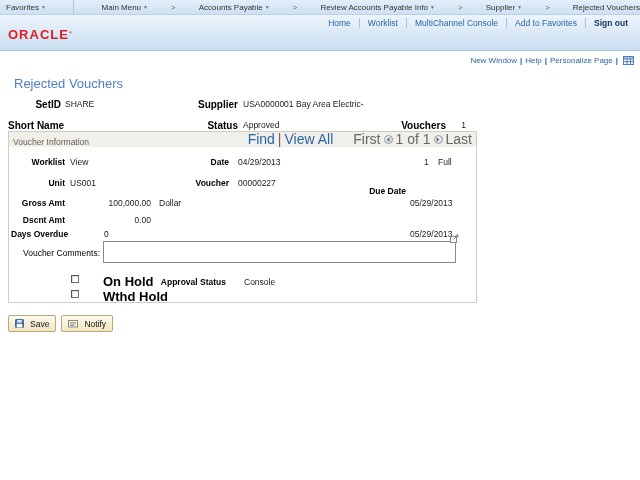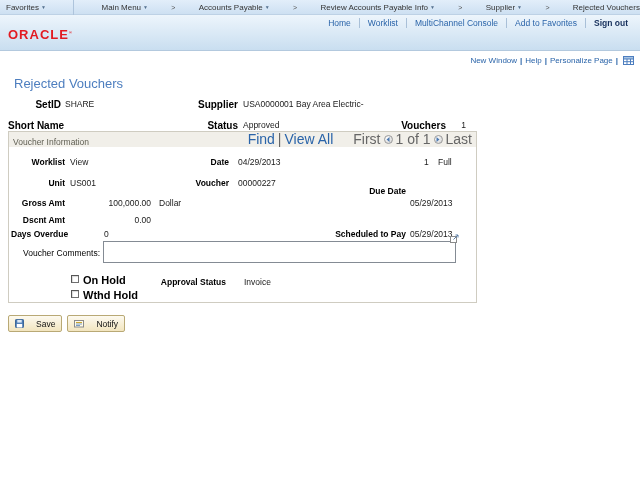--- a/index.html
+++ b/index.html
@@ -55,24 +55,24 @@
   .num { text-align:right; }
 
   .comments { position:absolute; left:94px; top:109px; width:353px; height:22px;
     border:1px solid #848b94; background:#fff; resize:none; font-size:8.5px;
     font-family:"Liberation Sans", sans-serif; }
   .expand-ic { position:absolute; left:441px; top:102px; cursor:pointer; }
 
   .cb { position:absolute; width:8px; height:8px; background:#fff; border:1px solid #6f6f6f;
     border-top-color:#555; border-left-color:#555; box-shadow:inset 1px 1px 1px rgba(0,0,0,.15);
     cursor:pointer; }
-  .cb-lbl { position:absolute; font-size:11px; font-weight:bold; color:#000; white-space:nowrap; }
+  .cb-lbl { position:absolute; font-size:13px; font-weight:bold; color:#000; white-space:nowrap;margin-left:20px; }
 
   .btnrow { position:absolute; left:8px; top:315px; display:flex; gap:5px; }
-  .pbtn { display:inline-flex; align-items:center; gap:12px; height:17px; padding:0 6px;
+  .pbtn { display:inline-flex; align-items:center; gap:6px; height:17px; padding:0 6px;
     background:linear-gradient(#fdfaf0,#f2e5bf); border:1px solid #b9a975; border-radius:2px;
     font-size:8.5px; color:#111; font-family:"Liberation Sans", sans-serif; cursor:pointer; }
 </style>
 </head>
 <body>
 
 <div class="page">
 
   <div class="crumbbar">
     <span class="crumb">
@@ -192,34 +192,33 @@
     <span class="bx-val" style="left:150px;top:66px;">Dollar</span>
     <span class="bx-lbl" style="left:260px;top:54px;width:137px;">Due Date</span>
     <span class="bx-val" style="left:401px;top:66px;">05/29/2013</span>
 
     <span class="bx-lbl" style="left:2px;top:83px;width:54px;">Dscnt Amt</span>
     <span class="bx-val num" style="left:61px;top:83px;width:81px;">0.00</span>
     <span class="bx-val" style="left:401px;top:83px;"></span>
 
     <span class="bx-lbl" style="left:2px;top:97px;width:54px;">Days Overdue</span>
     <span class="bx-val" style="left:95px;top:97px;">0</span>
-    <span class="bx-lbl" style="left:260px;top:97px;width:137px;">Scheduled to Pay</span>
     <span class="bx-val" style="left:401px;top:97px;">05/29/2013</span>
 
     <span class="bx-lbl" style="left:10px;top:116px;width:81px;font-weight:normal;">Voucher Comments:</span>
     <textarea class="comments" style=""></textarea>
     <svg class="expand-ic" width="9" height="9" viewBox="0 0 9 9">
       <rect x="0.5" y="2.5" width="6" height="6" fill="#fff" stroke="#8a8a8a"></rect>
       <path d="M3.5 5.5 L8 1 M8 1 L5.5 1 M8 1 L8 3.5" stroke="#5b7fa6" fill="none"></path>
     </svg>
 
     <span class="cb" style="left:62px;top:143px;"></span>
     <span class="cb-lbl" style="left:74px;top:142px;">On Hold</span>
     <span class="bx-lbl" style="left:130px;top:145px;width:87px;">Approval Status</span>
-    <span class="bx-val" style="left:235px;top:145px;">Invoice</span>
+    <span class="bx-val" style="left:235px;top:145px;">Console</span>
     <span class="cb" style="left:62px;top:158px;"></span>
     <span class="cb-lbl" style="left:74px;top:157px;">Wthd Hold</span>
   </div>
 
   <div class="btnrow">
     <button class="pbtn">
       <svg width="9" height="9" viewBox="0 0 10 10">
         <rect x="0.5" y="0.5" width="9" height="9" rx="1" fill="#4a7ab5" stroke="#2d5a8e"></rect>
         <rect x="2.5" y="1" width="5" height="3" fill="#dce8f5"></rect>
         <rect x="2" y="5.5" width="6" height="4" fill="#fff"></rect>

